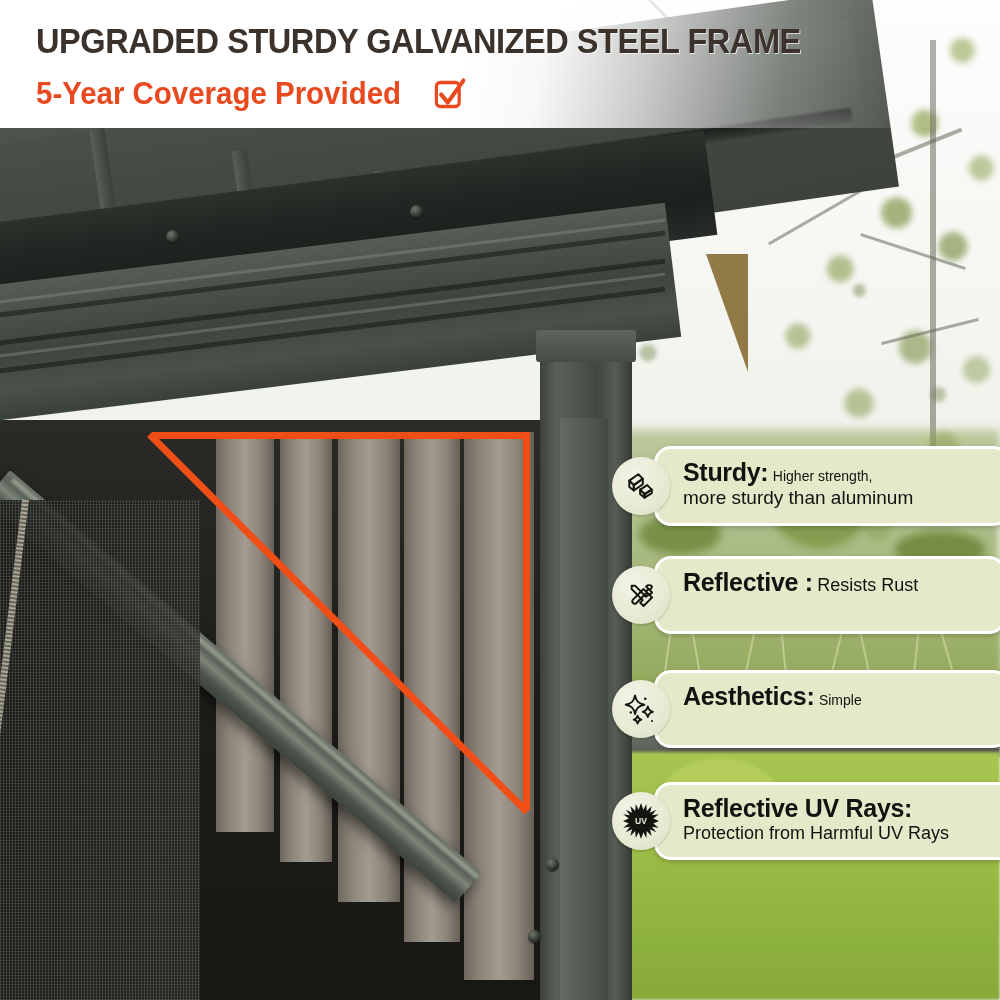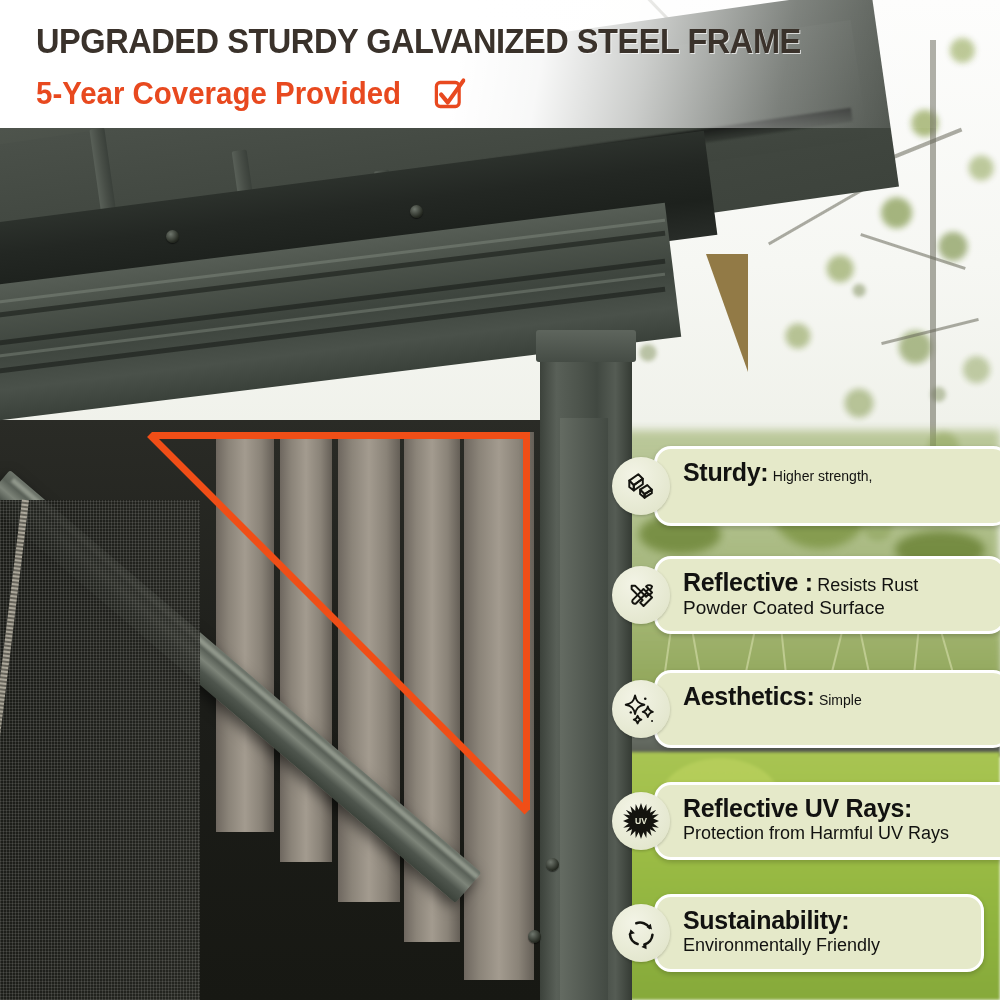--- a/index.html
+++ b/index.html
@@ -300,38 +300,38 @@
             <path d="M24 29 L24 33 L19 29 L19 24 Z"></path>
             <path d="M32 24 L32 28 L24 33 L24 29 Z"></path>
           </g>
         </svg>
       </div>
       <div class="f-box">
         <div class="f-line">
           <span class="f-head">Sturdy:</span>
           <span class="f-tail">Higher  strength,</span>
         </div>
+        <div class="f-sub">more  sturdy  than  aluminum</div>
       </div>
     </div>
 
     <div class="feature f1">
       <div class="f-icon">
         <svg viewBox="0 0 40 40" width="34" height="34">
           <g fill="none" stroke="#14140f" stroke-width="2.3" stroke-linecap="round" stroke-linejoin="round">
             <path d="M9 9 L13 9 L26 22 L29 19 L33 23 L23 33 L19 29 L22 26 L9 13 Z"></path>
             <path d="M33 10 a5 5 0 0 0 -7 0 l3 3 -3 3 -3 -3 -13 13 a3 3 0 0 0 4 4 l13 -13 3 3 3 -3 -3 -3 a5 5 0 0 0 3 -4 Z"></path>
           </g>
         </svg>
       </div>
       <div class="f-box">
         <div class="f-line">
           <span class="f-head">Reflective :</span>
           <span class="f-tail">Resists Rust</span>
         </div>
-        <div class="f-sub">Powder Coated Surface</div>
       </div>
     </div>
 
     <div class="feature f2">
       <div class="f-icon">
         <svg viewBox="0 0 40 40" width="34" height="34">
           <g fill="none" stroke="#14140f" stroke-width="2.2" stroke-linejoin="round">
             <path d="M13 4 C14.5 11 17 13.5 24 15 C17 16.5 14.5 19 13 26 C11.5 19 9 16.5 2 15 C9 13.5 11.5 11 13 4 Z"></path>
             <path d="M28 17 C28.9 21 30.3 22.4 34 23.3 C30.3 24.2 28.9 25.6 28 29.6 C27.1 25.6 25.7 24.2 22 23.3 C25.7 22.4 27.1 21 28 17 Z"></path>
             <path d="M16 28 C16.7 30.8 17.7 31.8 20.5 32.5 C17.7 33.2 16.7 34.2 16 37 C15.3 34.2 14.3 33.2 11.5 32.5 C14.3 31.8 15.3 30.8 16 28 Z"></path>
@@ -367,38 +367,15 @@
       </div>
       <div class="f-box">
         <div class="f-line">
           <span class="f-head">Reflective UV Rays:</span>
           <span class="f-tail"></span>
         </div>
         <div class="f-sub">Protection from Harmful UV Rays</div>
       </div>
     </div>
 
-    <div class="feature f4">
-      <div class="f-icon">
-        <svg viewBox="0 0 40 40" width="34" height="34">
-          <g fill="none" stroke="#14140f" stroke-width="3" stroke-linecap="round">
-            <path d="M14.5 8.5 A13 13 0 0 1 30 14"></path>
-            <path d="M33.5 22 A13 13 0 0 1 24 33.6"></path>
-            <path d="M16 33 A13 13 0 0 1 7 21.5"></path>
-          </g>
-          <g fill="#14140f">
-            <path d="M31.4 9.2 L33 16 L26.6 13.2 Z"></path>
-            <path d="M20.6 36.6 L26.2 32.2 L26.6 39.2 Z"></path>
-            <path d="M7.6 15.6 L12.8 20.4 L5.8 22 Z"></path>
-          </g>
-        </svg>
-      </div>
-      <div class="f-box">
-        <div class="f-line">
-          <span class="f-head">Sustainability:</span>
-          <span class="f-tail"></span>
-        </div>
-        <div class="f-sub">Environmentally Friendly</div>
-      </div>
-    </div>
 
   </div>
 </div>
 
 </body></html>

